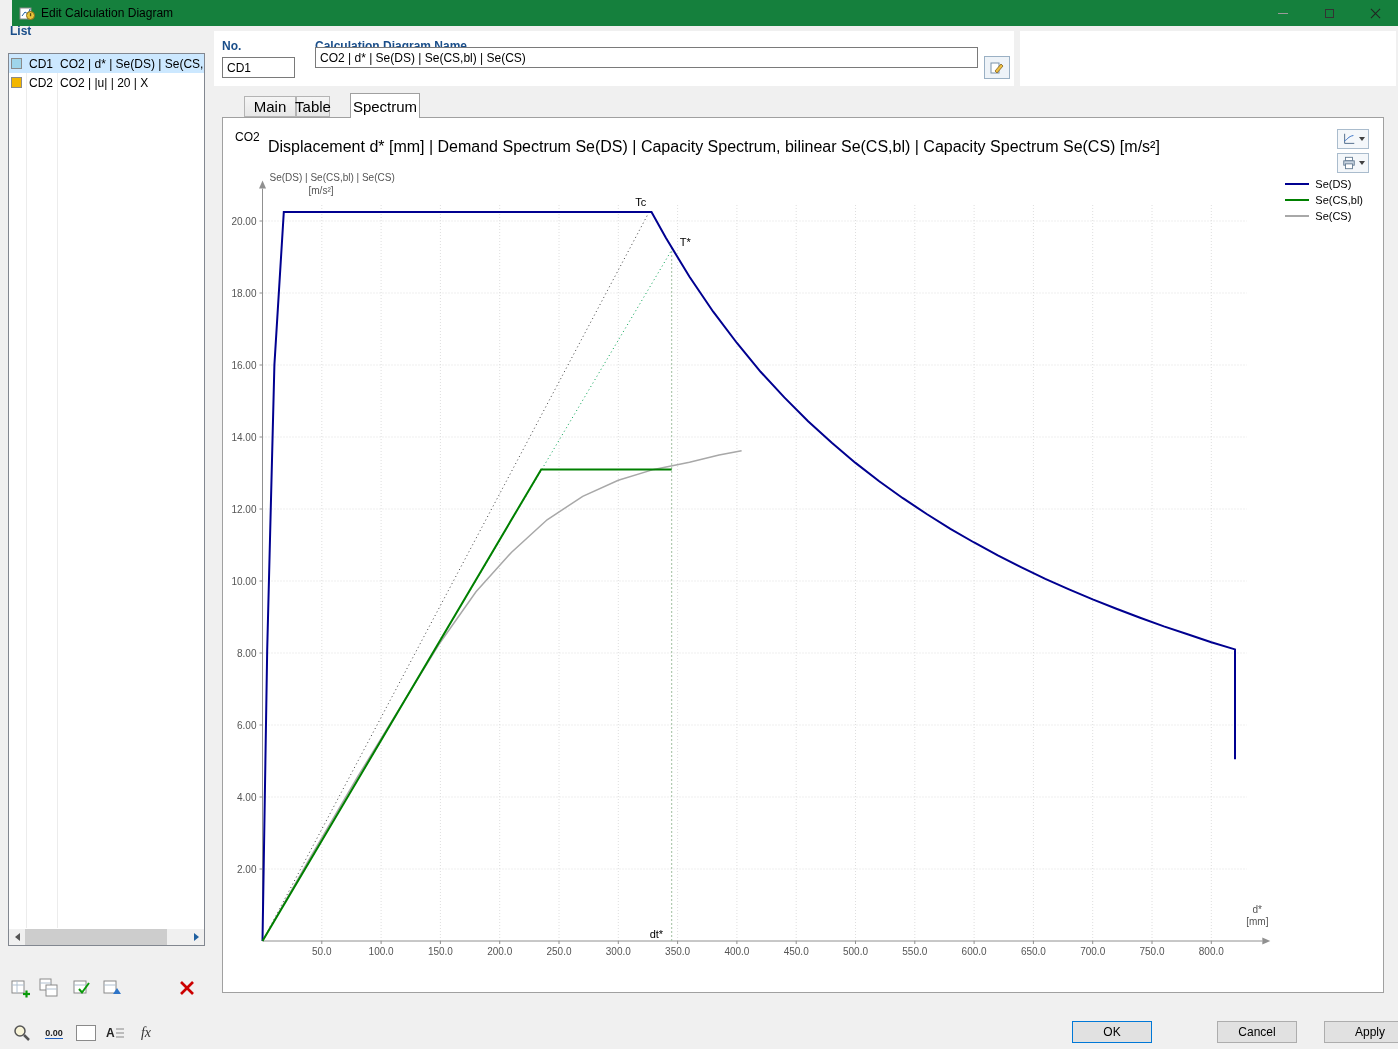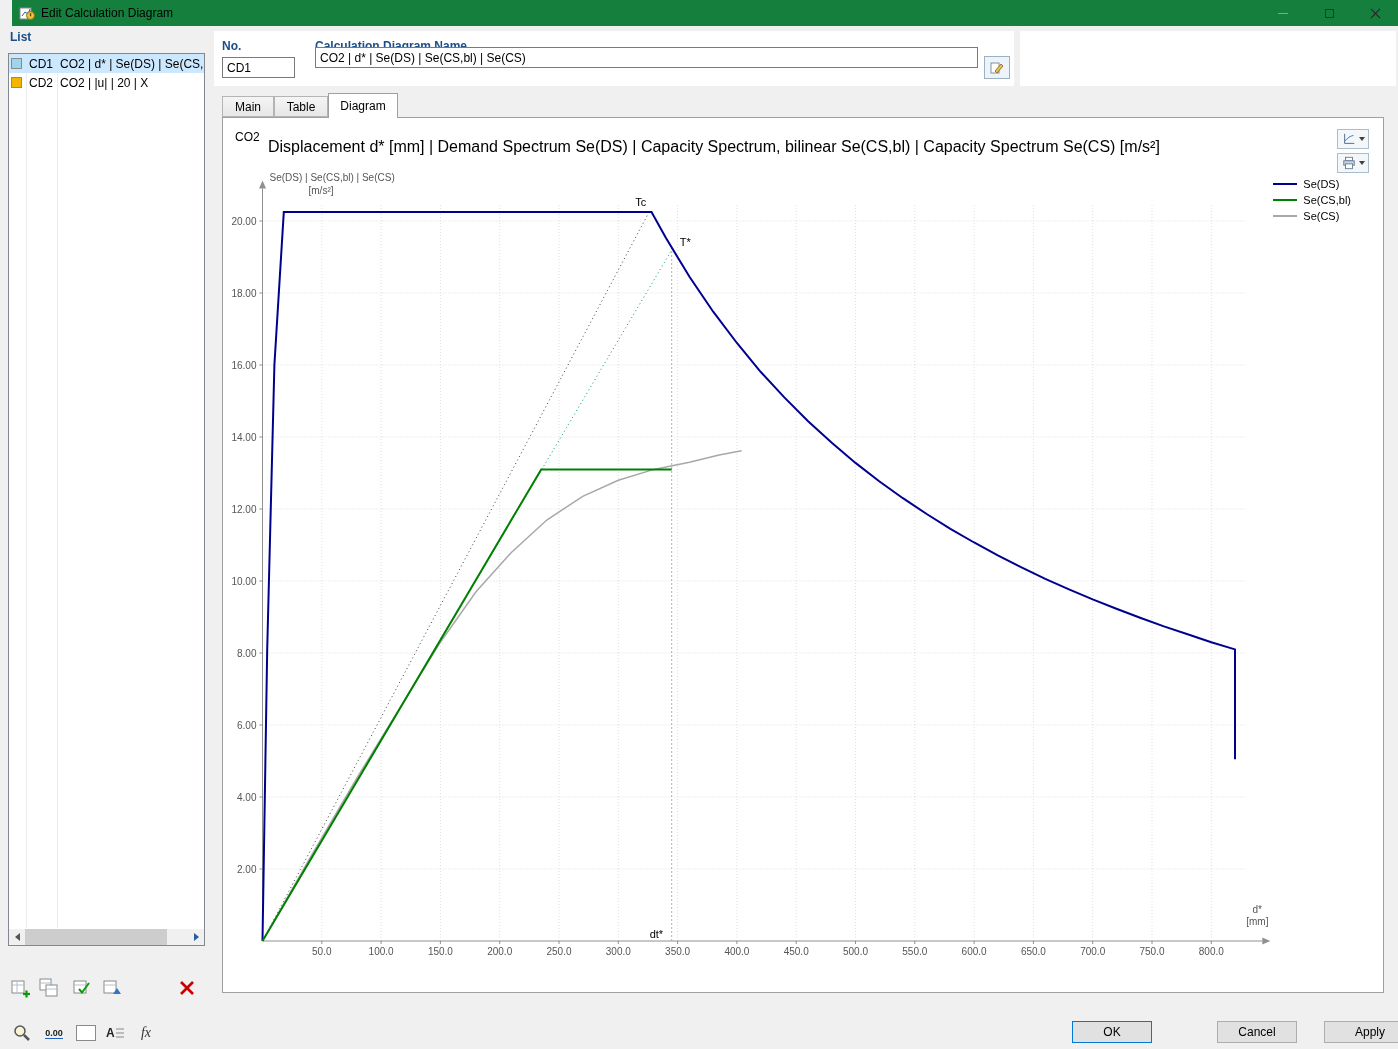--- a/index.html
+++ b/index.html
@@ -39,37 +39,37 @@
 
   
   .ltool{position:absolute;width:22px;height:22px;display:flex;align-items:center;justify-content:center;background:transparent;border:none;}
 
   
   .white-panel{position:absolute;background:#fff;}
   .field{position:absolute;height:21px;border:1px solid #7a7a7a;background:#fff;font-family:"Liberation Sans",sans-serif;font-size:12px;padding:0 4px;color:#000;}
   #edit-name-btn{position:absolute;left:984px;top:56px;width:26px;height:23px;background:#eef3f8;border:1px solid #9ab0c4;display:flex;align-items:center;justify-content:center;}
 
   
-  .tab{position:absolute;top:96px;height:21px;background:linear-gradient(#f5f5f5,#e7e7e7);border:1px solid #b4b4b4;display:flex;align-items:center;justify-content:center;font-size:12px;z-index:1;}
+  .tab{position:absolute;top:96px;height:21px;background:linear-gradient(#f5f5f5,#e7e7e7);border:1px solid #b4b4b4;display:flex;align-items:center;justify-content:center;font-size:15px;z-index:1;margin-left:22px;}
   .tab.active{top:93px;height:25px;background:#fff;border:1px solid #a0a0a0;border-bottom:none;z-index:3;}
 
   
   #chart-panel{position:absolute;left:222px;top:117px;width:1162px;height:876px;background:#fff;border:1px solid #a0a0a0;z-index:2;}
   #chart-title{position:absolute;left:12px;top:12px;font-size:12px;}
   #chart-subtitle{position:absolute;left:12px;top:20px;font-size:16px;margin-left:33px;}
   #chart-svg{position:absolute;left:0;top:0;}
   .grid{stroke:#dedede;stroke-width:1;stroke-dasharray:1 2;}
   .axis{stroke:#909090;stroke-width:1;}
   .tick{font-size:10px;fill:#555;font-family:"Liberation Sans",sans-serif;}
   .ann{font-size:11px;fill:#000;font-family:"Liberation Sans",sans-serif;}
 
   
   .chart-btn{position:absolute;right:14px;width:32px;height:20px;background:#f4f7fa;border:1px solid #aabccd;display:flex;align-items:center;justify-content:center;gap:3px;}
   .caret{width:0;height:0;border-left:3px solid transparent;border-right:3px solid transparent;border-top:4px solid #404040;}
-  #legend{position:absolute;right:32px;top:58px;text-align:center;}
+  #legend{position:absolute;right:20px;top:58px;text-align:center;}
   .legend-row{display:flex;align-items:center;height:16px;}
   .legend-line{width:24px;height:2px;margin-right:6px;}
   .legend-label{font-size:11px;}
 
   
   .btn{position:absolute;top:1021px;width:80px;height:22px;background:#e1e1e1;border:1px solid #adadad;font-family:"Liberation Sans",sans-serif;font-size:12px;display:flex;align-items:center;justify-content:center;}
   .btn.default{border-color:#0078d7;}
   .stool{position:absolute;display:flex;align-items:center;justify-content:center;background:transparent;border:none;}
   .dec-glyph{font-size:9px;font-weight:bold;color:#222;border-bottom:1px solid #2060c0;}
   .fx-glyph{font-family:"Liberation Serif",serif;font-style:italic;font-size:14px;color:#333;}
@@ -92,21 +92,21 @@
       <span class="glyph-min"></span>
     </div>
   <div class="wbtn">
       <span class="glyph-max"></span>
     </div>
   <div class="wbtn">
       <span class="glyph-close"></span>
     </div>
 </div>
 
-<div class="sec-label" style="left:10px;top:30px;">List</div>
+<div class="sec-label" style="left:10px;top:24px;">List</div>
 <div id="listbox">
   <div class="colsep" style="left:17px;"></div>
   <div class="colsep" style="left:48px;"></div>
   <div class="lrow sel">
     <span class="swatch" style="background: rgb(159, 213, 234);"></span>
     <span class="lid">CD1</span>
     <span class="ldesc">CO2 | d* | Se(DS) | Se(CS,bl) |</span>
   </div>
   <div class="lrow">
     <span class="swatch" style="background: rgb(242, 182, 0);"></span>
@@ -170,22 +170,22 @@
 <div class="sec-label" style="left:315px;top:39px;">Calculation Diagram Name</div>
 <input class="field" style="left: 315px; top: 47px; width: 663px;" value="CO2 | d* | Se(DS) | Se(CS,bl) | Se(CS)">
 <button id="edit-name-btn">
   <svg width="16" height="16" viewBox="0 0 16 16">
     <rect x="2" y="3" width="8" height="10" fill="#fff" stroke="#7a92a8"></rect>
     <path d="M6 11 L12 4 L14 6 L8 13 Z" fill="#f0c040" stroke="#806020" stroke-width="0.8"></path>
   </svg>
 </button>
 
 <div class="tab" style="left:222px;width:52px;">Main</div>
-<div class="tab" style="left:274px;width:54px;">Table</div>
-<div class="tab active" style="left:328px;width:70px;">Diagram</div>
+<div class="tab" style="left:274px;width:34px;">Table</div>
+<div class="tab active" style="left:328px;width:70px;">Spectrum</div>
 
 <div id="chart-panel">
   <div id="chart-title">CO2</div>
   <div id="chart-subtitle">Displacement d* [mm] | Demand Spectrum Se(DS) | Capacity Spectrum, bilinear Se(CS,bl) | Capacity Spectrum Se(CS) [m/s²]</div>
   <svg id="chart-svg" width="1160" height="874">
       <line x1="98.8" y1="823" x2="98.8" y2="85" class="grid"></line>
       <line x1="158.1" y1="823" x2="158.1" y2="85" class="grid"></line>
       <line x1="217.39999999999998" y1="823" x2="217.39999999999998" y2="85" class="grid"></line>
       <line x1="276.7" y1="823" x2="276.7" y2="85" class="grid"></line>
       <line x1="336" y1="823" x2="336" y2="85" class="grid"></line>

